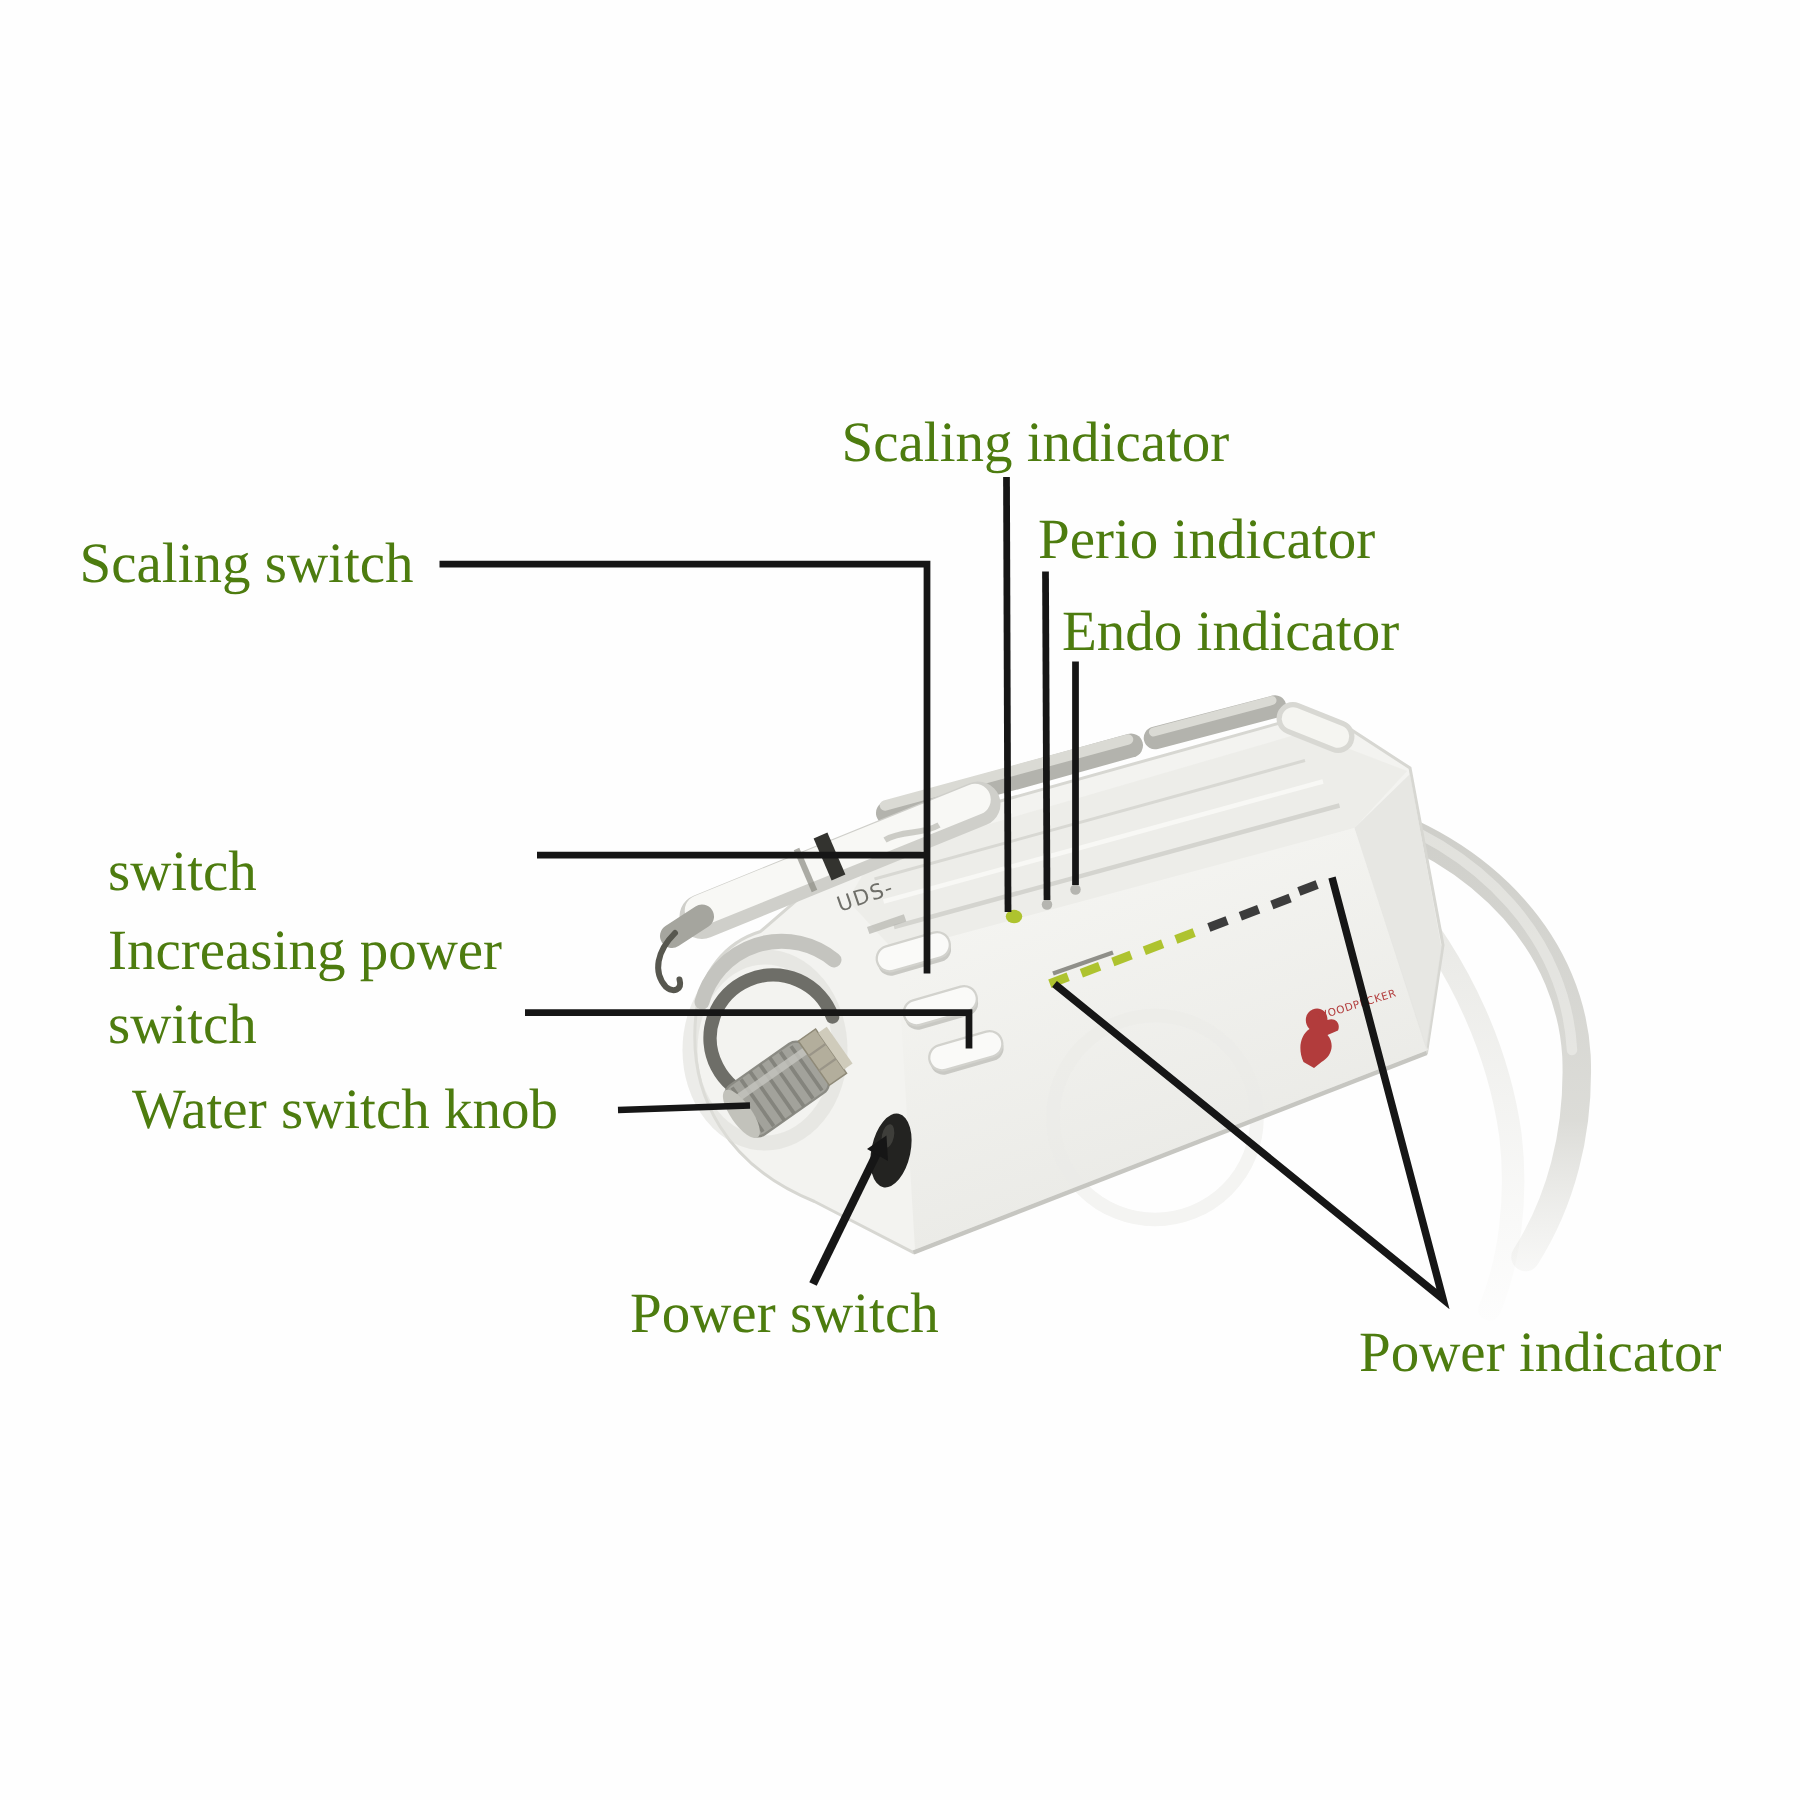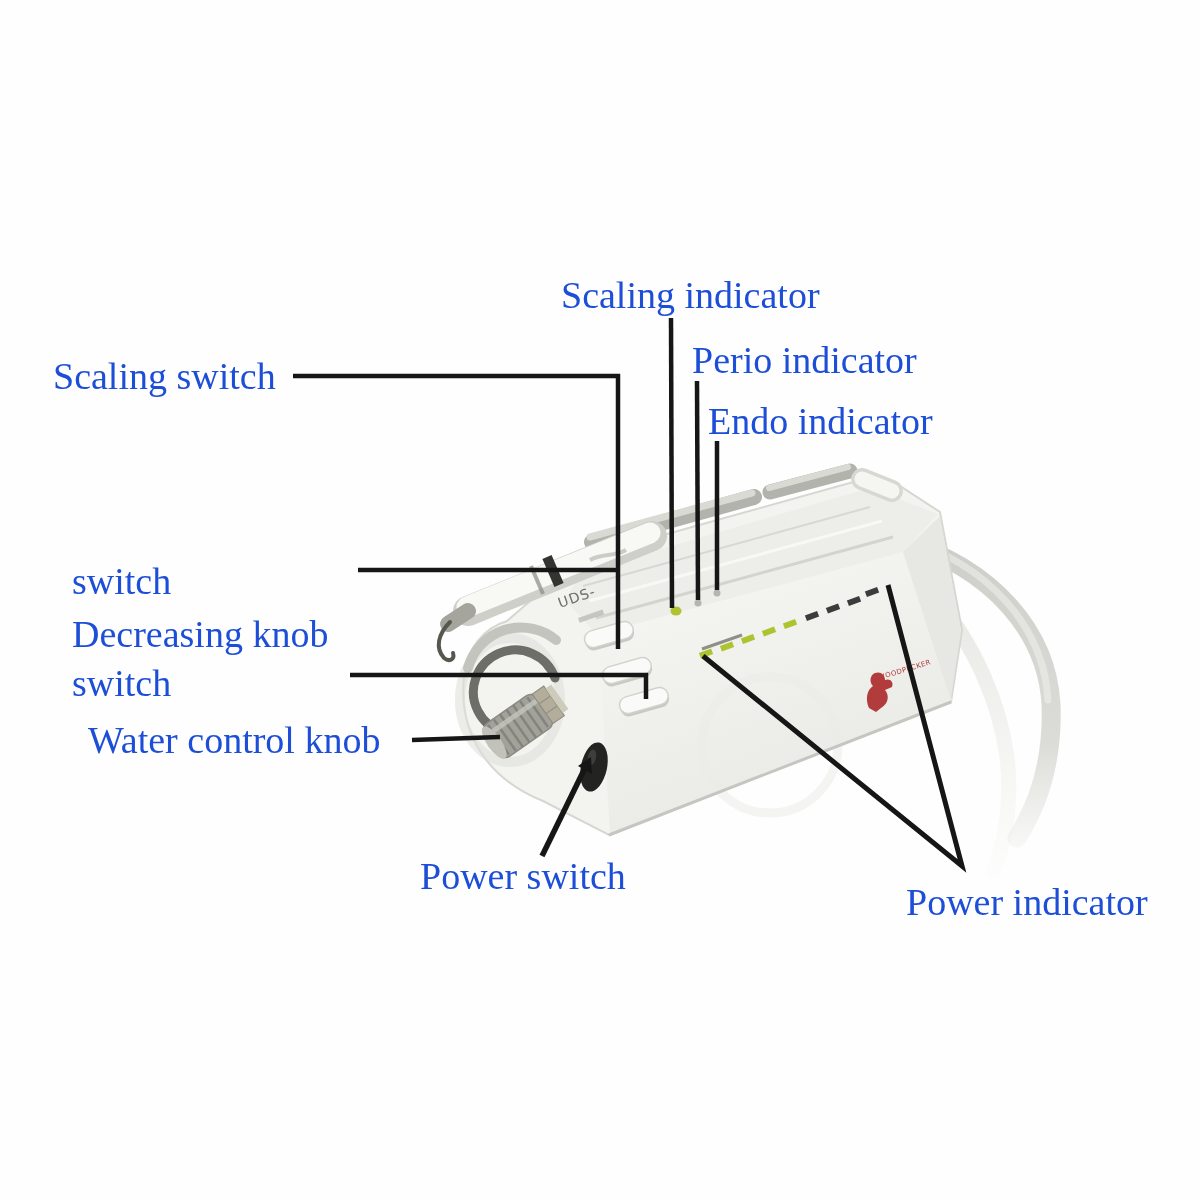--- a/index.html
+++ b/index.html
@@ -2,21 +2,21 @@
 <html><head>
 <meta charset="utf-8">
 <style>
   html,body{margin:0;padding:0;background:#ffffff;}
   .stage{
     position:relative;width:1200px;height:1200px;background:#fefefe;
     overflow:hidden;font-family:"Liberation Serif", serif;
   }
   .devsvg{position:absolute;left:0;top:0;width:1200px;height:1200px;}
   .label{
-    position:absolute;font-size:38px;color:#1d4ed8;line-height:1.30;
+    position:absolute;font-size:38px;color:#4d7c0f;line-height:1.30;
     white-space:nowrap;letter-spacing:0px;
   }
 </style>
 </head>
 <body>
 
 <div class="stage">
 
 <svg class="devsvg" viewBox="0 0 1200 1200">
   <defs>
@@ -146,18 +146,18 @@
     <path stroke-width="5" d="M 703,656 L 962,866 L 888,585"></path>
   </g>
   <polygon points="591,757 592,774 578,766" fill="#161616"></polygon>
 </svg>
 
 <div class="label" style="left:561px;top:271px">Scaling indicator</div>
 <div class="label" style="left:692px;top:336px">Perio indicator</div>
 <div class="label" style="left:708px;top:397px">Endo indicator</div>
 <div class="label" style="left:53px;top:352px">Scaling switch</div>
 <div class="label" style="left:72px;top:508px"><br><span>switch</span></div>
-<div class="label" style="left:72px;top:610px"><span>Decreasing knob</span><br><span>switch</span></div>
-<div class="label" style="left:88px;top:716px">Water control knob</div>
+<div class="label" style="left:72px;top:610px"><span>Increasing power</span><br><span>switch</span></div>
+<div class="label" style="left:88px;top:716px">Water switch knob</div>
 <div class="label" style="left:420px;top:852px">Power switch</div>
 <div class="label" style="left:906px;top:878px">Power indicator</div>
 
 </div>
 
 </body></html>

